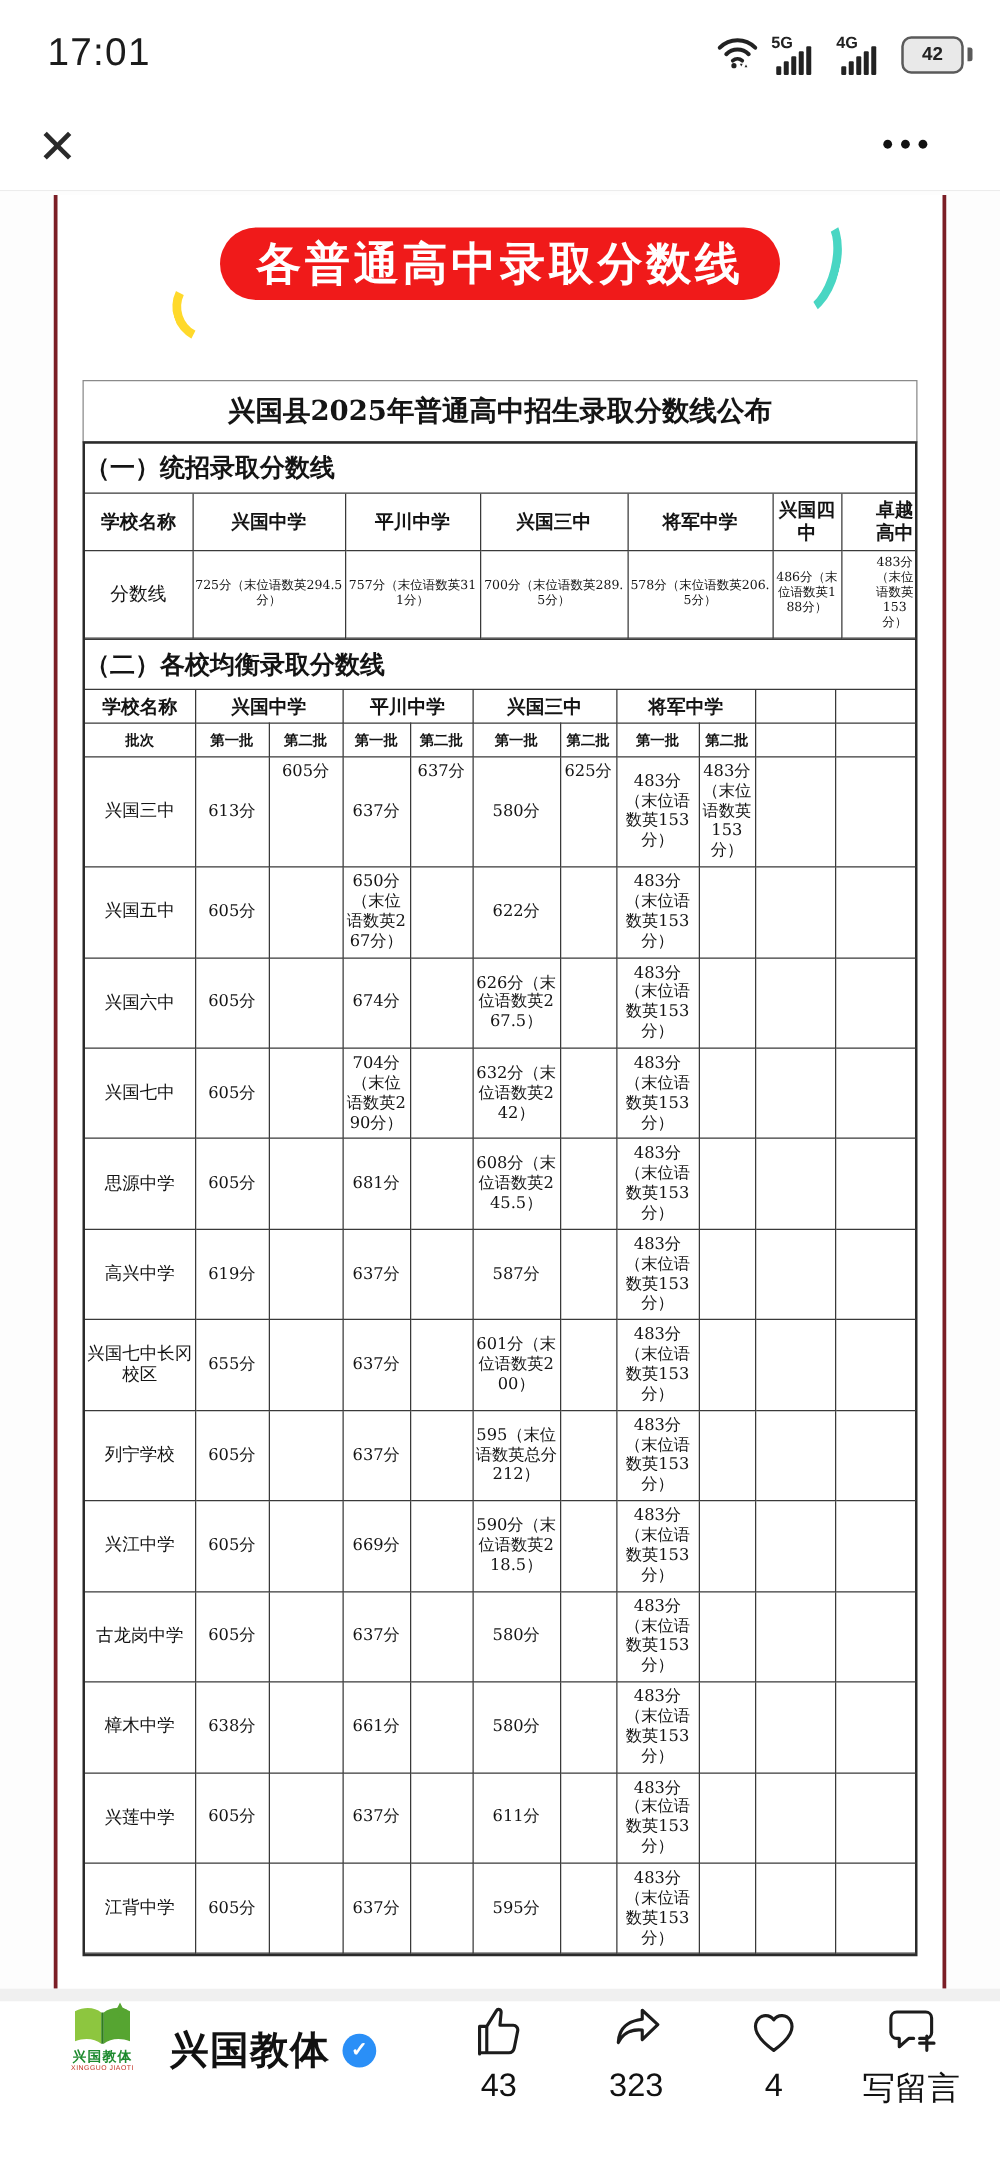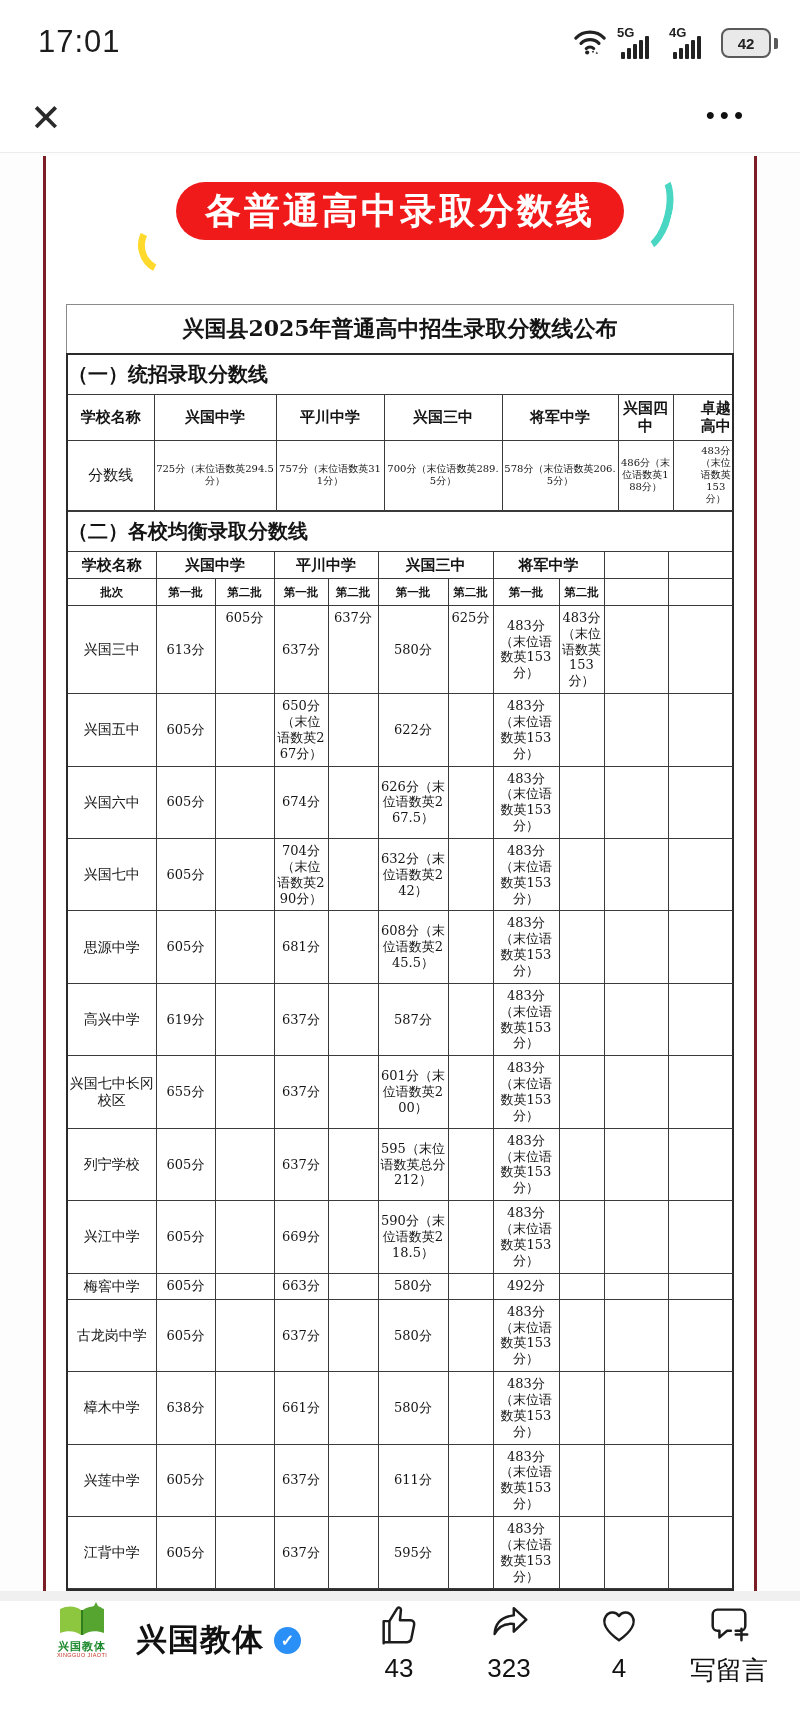--- a/index.html
+++ b/index.html
@@ -318,33 +318,20 @@
                 <td>669分</td>
                 <td></td>
                 <td>590分（末位语数英218.5）</td>
                 <td></td>
                 <td>483分（末位语数英153分）</td>
                 <td></td>
                 <td></td>
                 <td></td>
               </tr>
               <tr>
-                <td class="name-cell">梅窖中学</td>
-                <td>605分</td>
-                <td></td>
-                <td>663分</td>
-                <td></td>
-                <td>580分</td>
-                <td></td>
-                <td>492分</td>
-                <td></td>
-                <td></td>
-                <td></td>
-              </tr>
-              <tr>
                 <td class="name-cell">古龙岗中学</td>
                 <td>605分</td>
                 <td></td>
                 <td>637分</td>
                 <td></td>
                 <td>580分</td>
                 <td></td>
                 <td>483分（末位语数英153分）</td>
                 <td></td>
                 <td></td>

